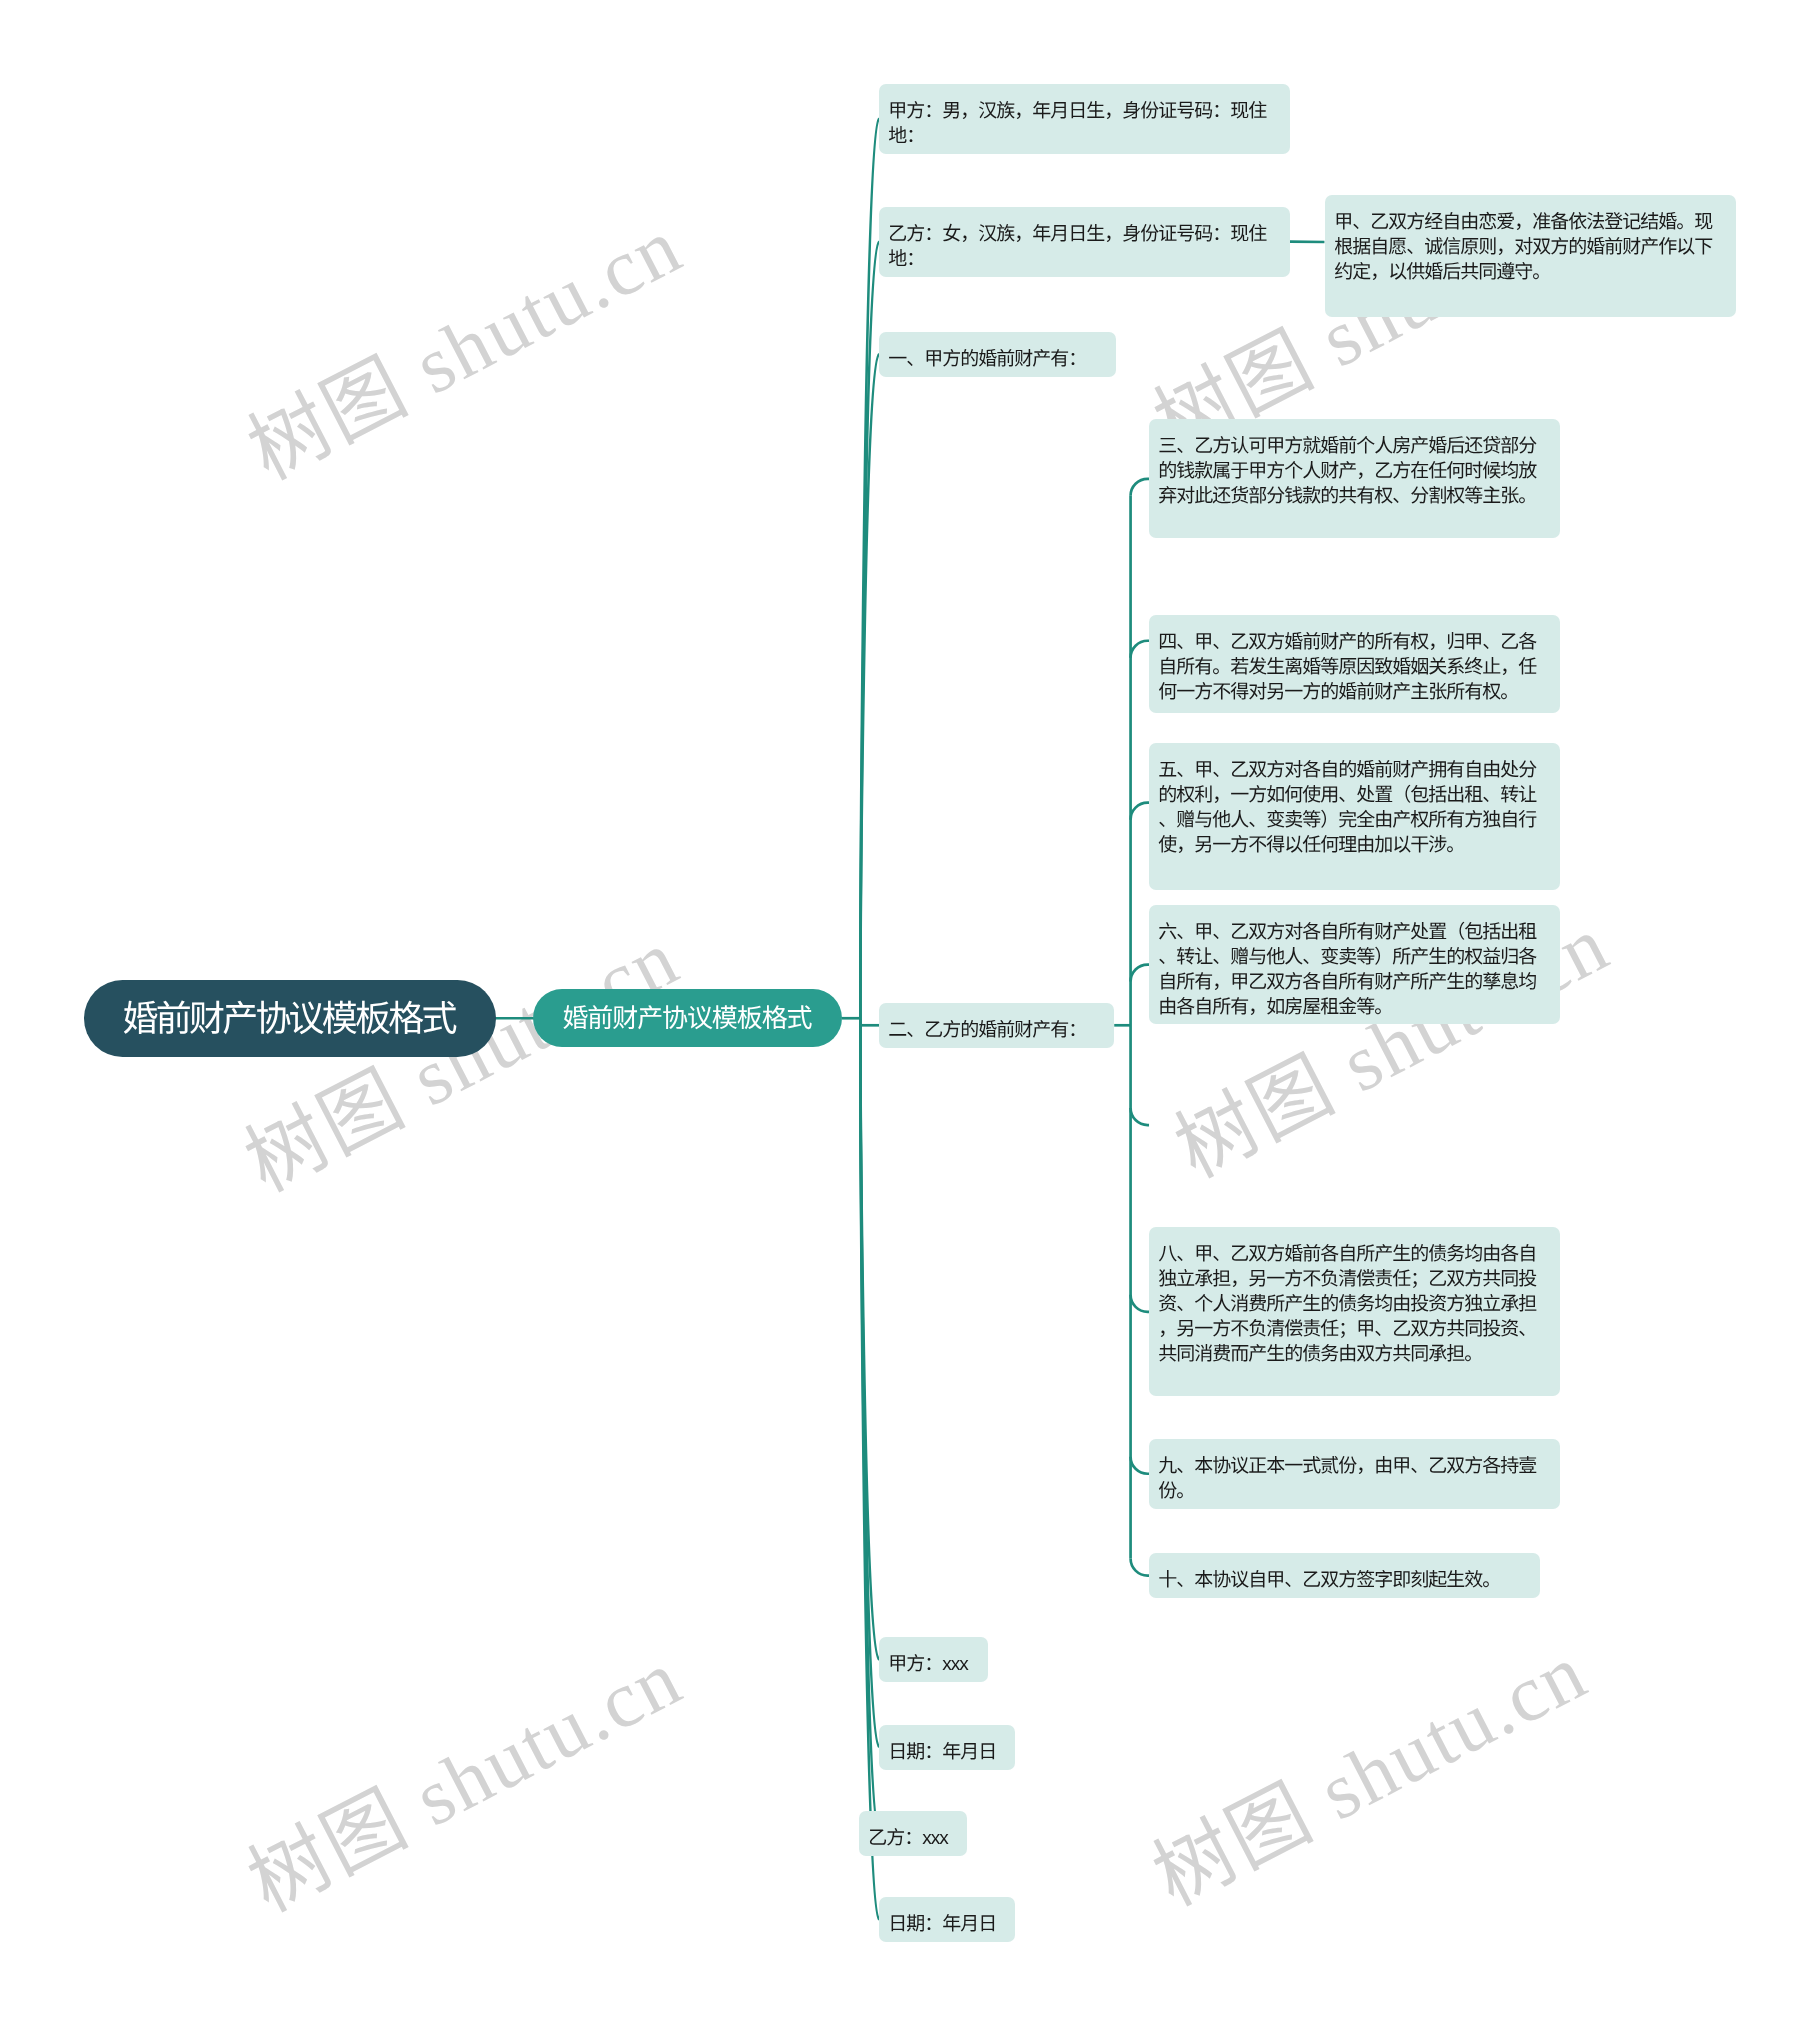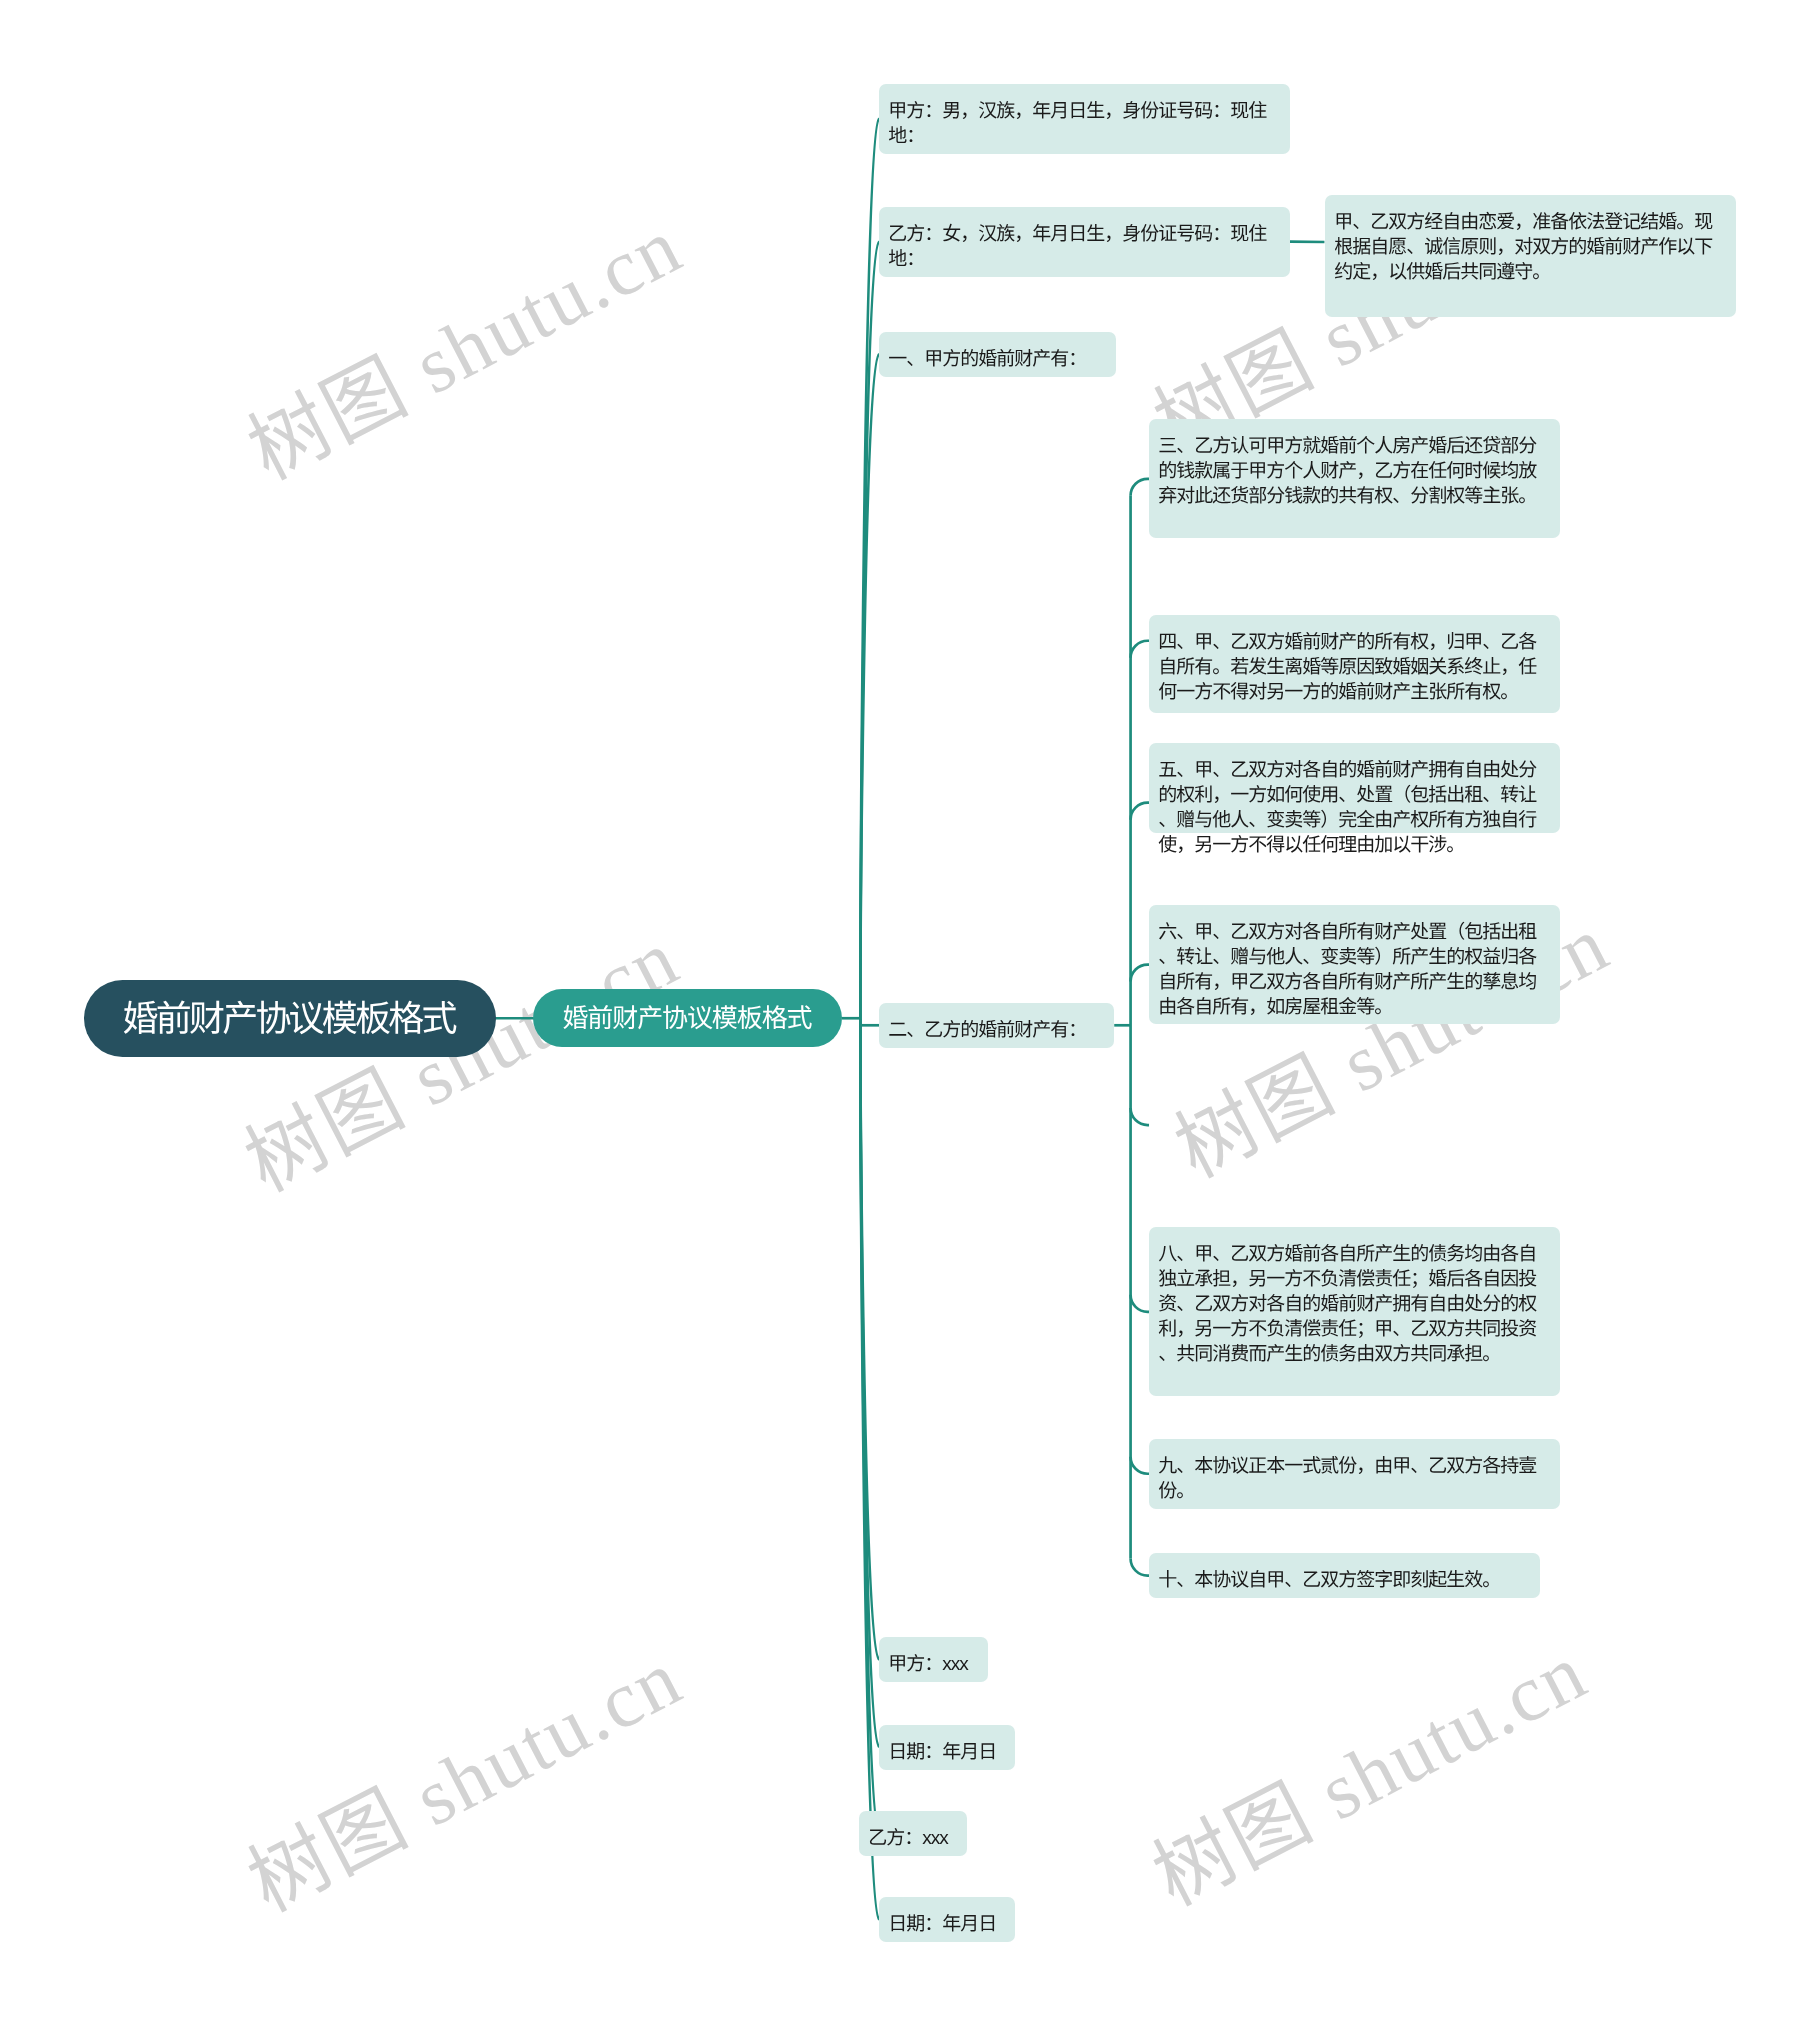--- a/index.html
+++ b/index.html
@@ -88,28 +88,28 @@
     </div>
 <div class="node nd" style="left:1325px;top:195px;width:411px;height:122px">
       <span class="txt">甲、乙双方经自由恋爱，准备依法登记结婚。现根据自愿、诚信原则，对双方的婚前财产作以下约定，以供婚后共同遵守。</span>
     </div>
 <div class="node nd" style="left:1149px;top:419px;width:411px;height:119px">
       <span class="txt">三、乙方认可甲方就婚前个人房产婚后还贷部分的钱款属于甲方个人财产，乙方在任何时候均放弃对此还货部分钱款的共有权、分割权等主张。</span>
     </div>
 <div class="node nd" style="left:1149px;top:615px;width:411px;height:98px">
       <span class="txt">四、甲、乙双方婚前财产的所有权，归甲、乙各自所有。若发生离婚等原因致婚姻关系终止，任何一方不得对另一方的婚前财产主张所有权。</span>
     </div>
-<div class="node nd" style="left:1149px;top:743px;width:411px;height:90px">
+<div class="node nd" style="left:1149px;top:743px;width:411px;height:147px">
       <span class="txt">五、甲、乙双方对各自的婚前财产拥有自由处分的权利，一方如何使用、处置（包括出租、转让、赠与他人、变卖等）完全由产权所有方独自行使，另一方不得以任何理由加以干涉。</span>
     </div>
 <div class="node nd" style="left:1149px;top:905px;width:411px;height:119px">
       <span class="txt">六、甲、乙双方对各自所有财产处置（包括出租、转让、赠与他人、变卖等）所产生的权益归各自所有，甲乙双方各自所有财产所产生的孳息均由各自所有，如房屋租金等。</span>
     </div>
 <div class="node nd" style="left:1149px;top:1227px;width:411px;height:169px">
-      <span class="txt">八、甲、乙双方婚前各自所产生的债务均由各自独立承担，另一方不负清偿责任；婚后各自因投资、乙双方对各自的婚前财产拥有自由处分的权利，另一方不负清偿责任；甲、乙双方共同投资、共同消费而产生的债务由双方共同承担。</span>
+      <span class="txt">八、甲、乙双方婚前各自所产生的债务均由各自独立承担，另一方不负清偿责任；乙双方共同投资、个人消费所产生的债务均由投资方独立承担，另一方不负清偿责任；甲、乙双方共同投资、共同消费而产生的债务由双方共同承担。</span>
     </div>
 <div class="node nd" style="left:1149px;top:1439px;width:411px;height:70px">
       <span class="txt">九、本协议正本一式贰份，由甲、乙双方各持壹份。</span>
     </div>
 <div class="node nd" style="left:1149px;top:1553px;width:391px;height:45px">
       <span class="txt">十、本协议自甲、乙双方签字即刻起生效。</span>
     </div>
 </div>
 
 

